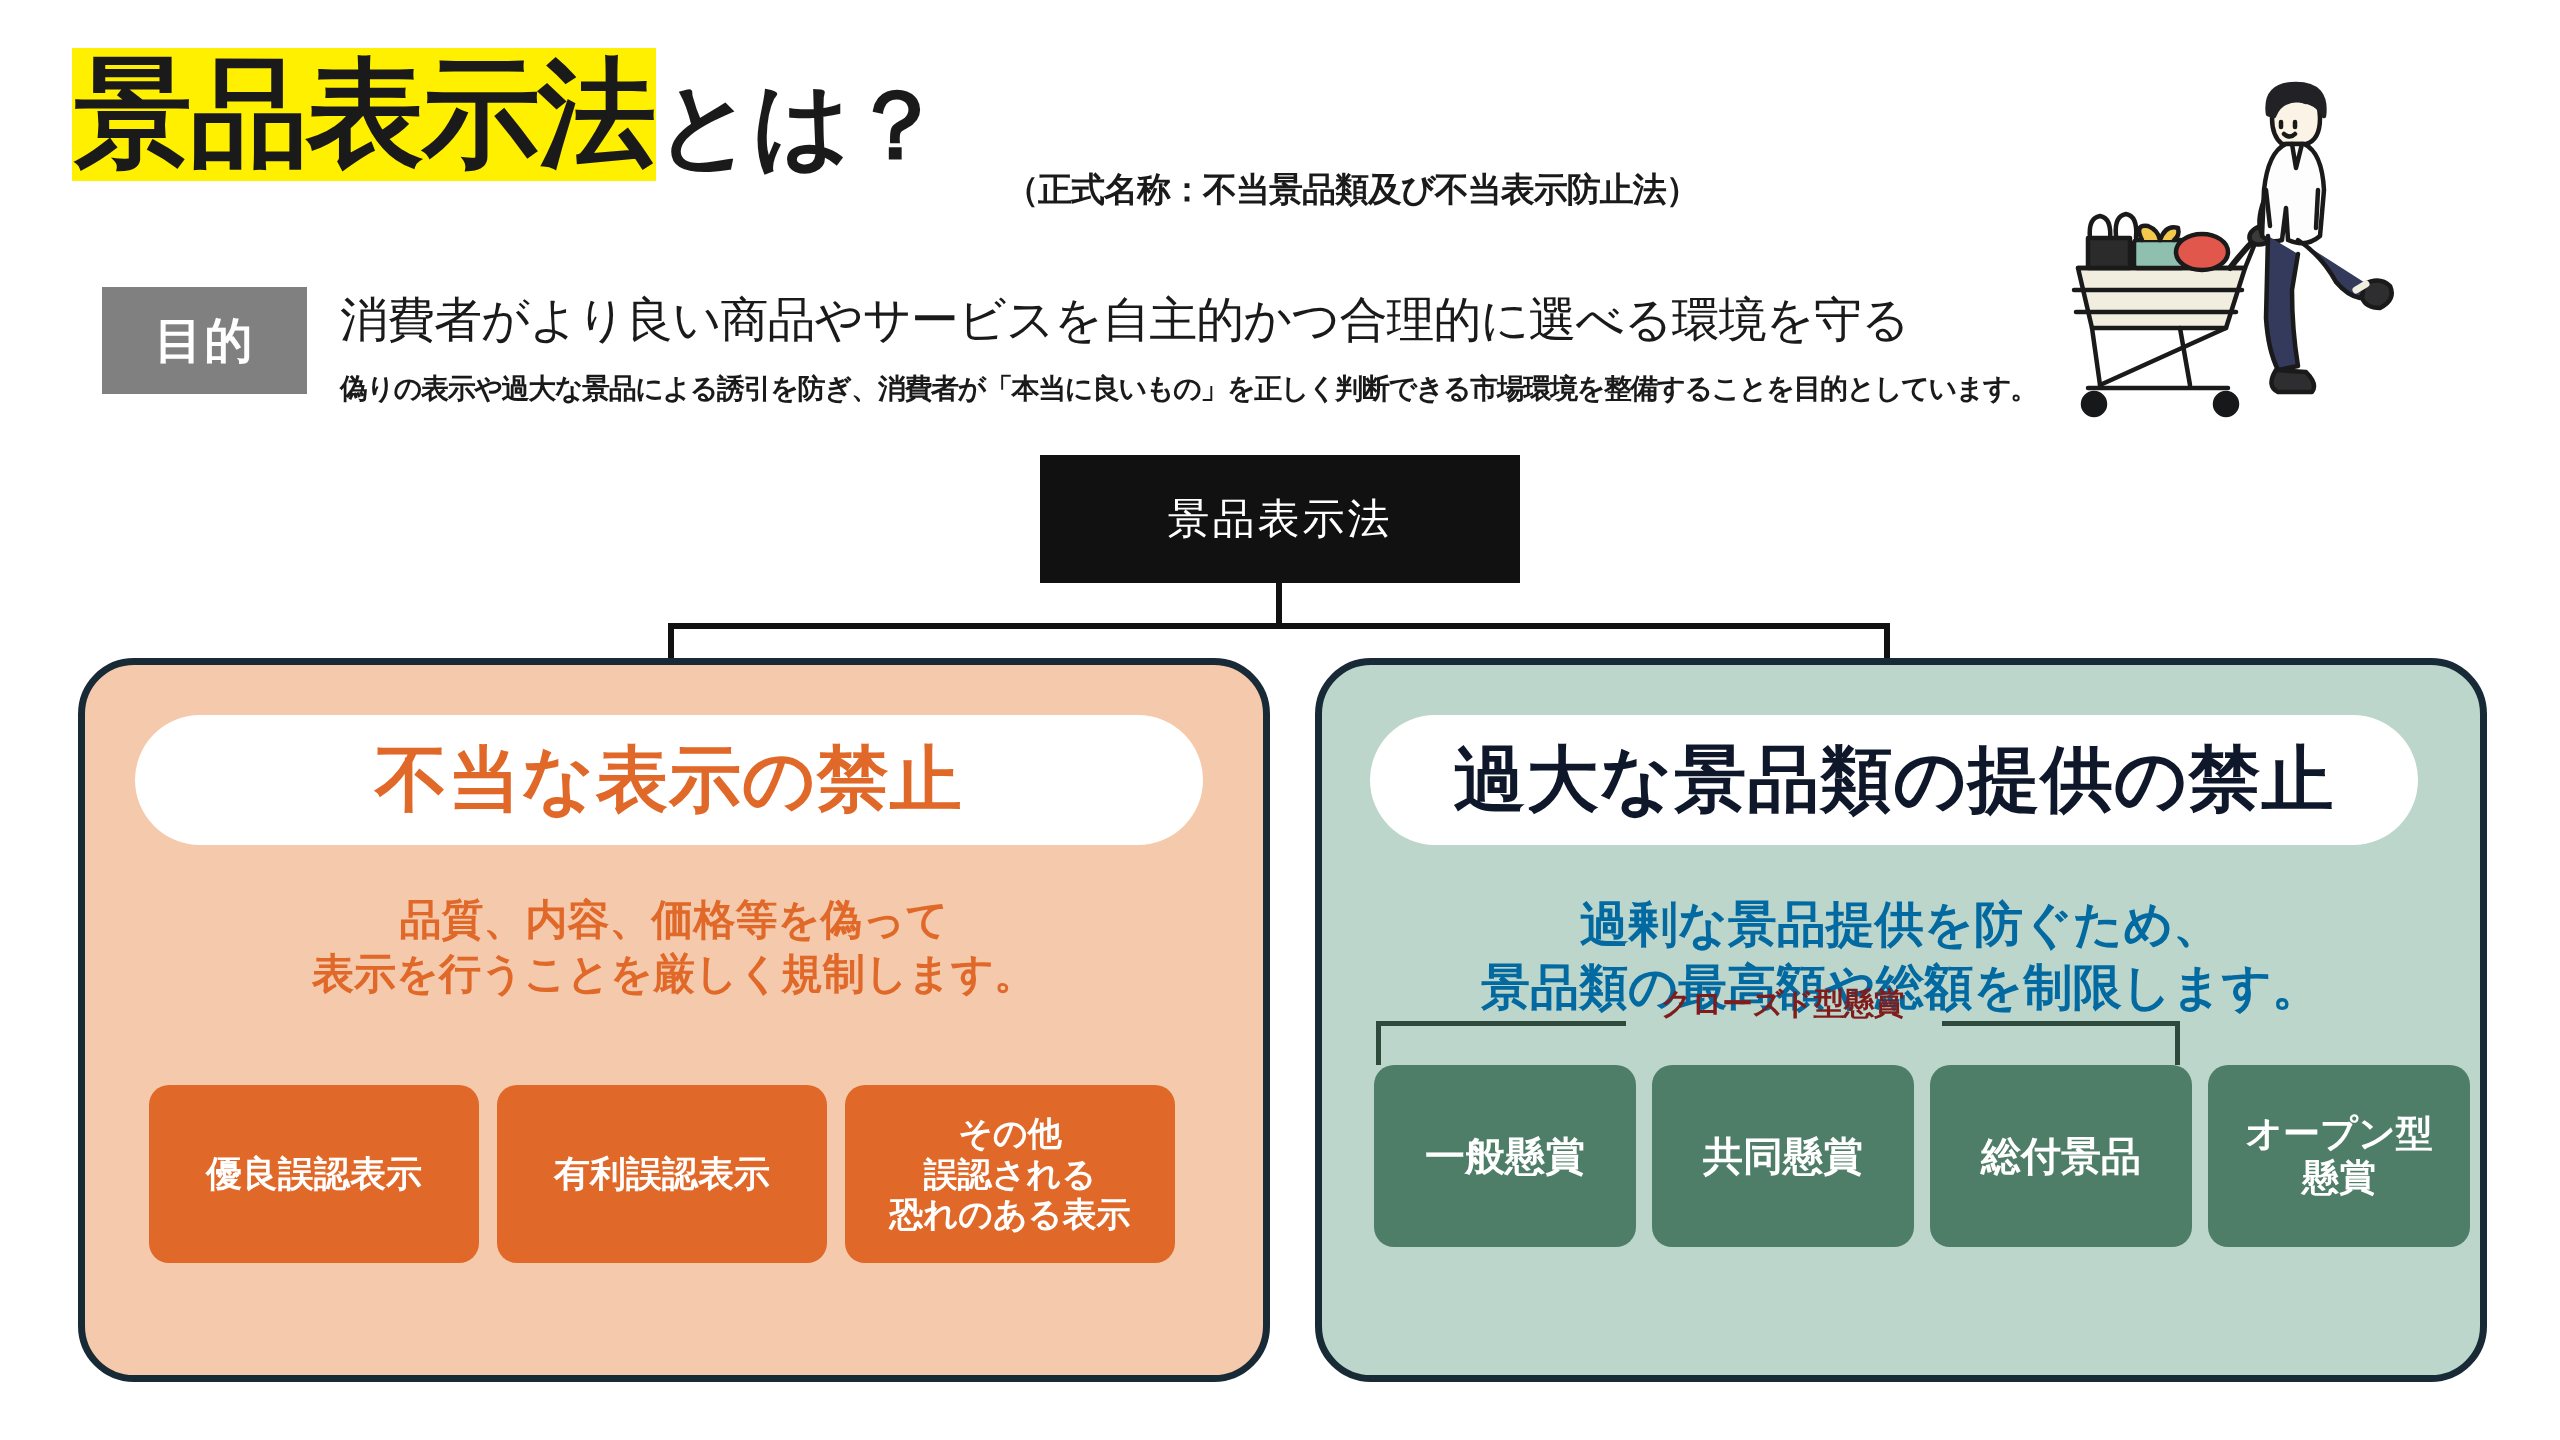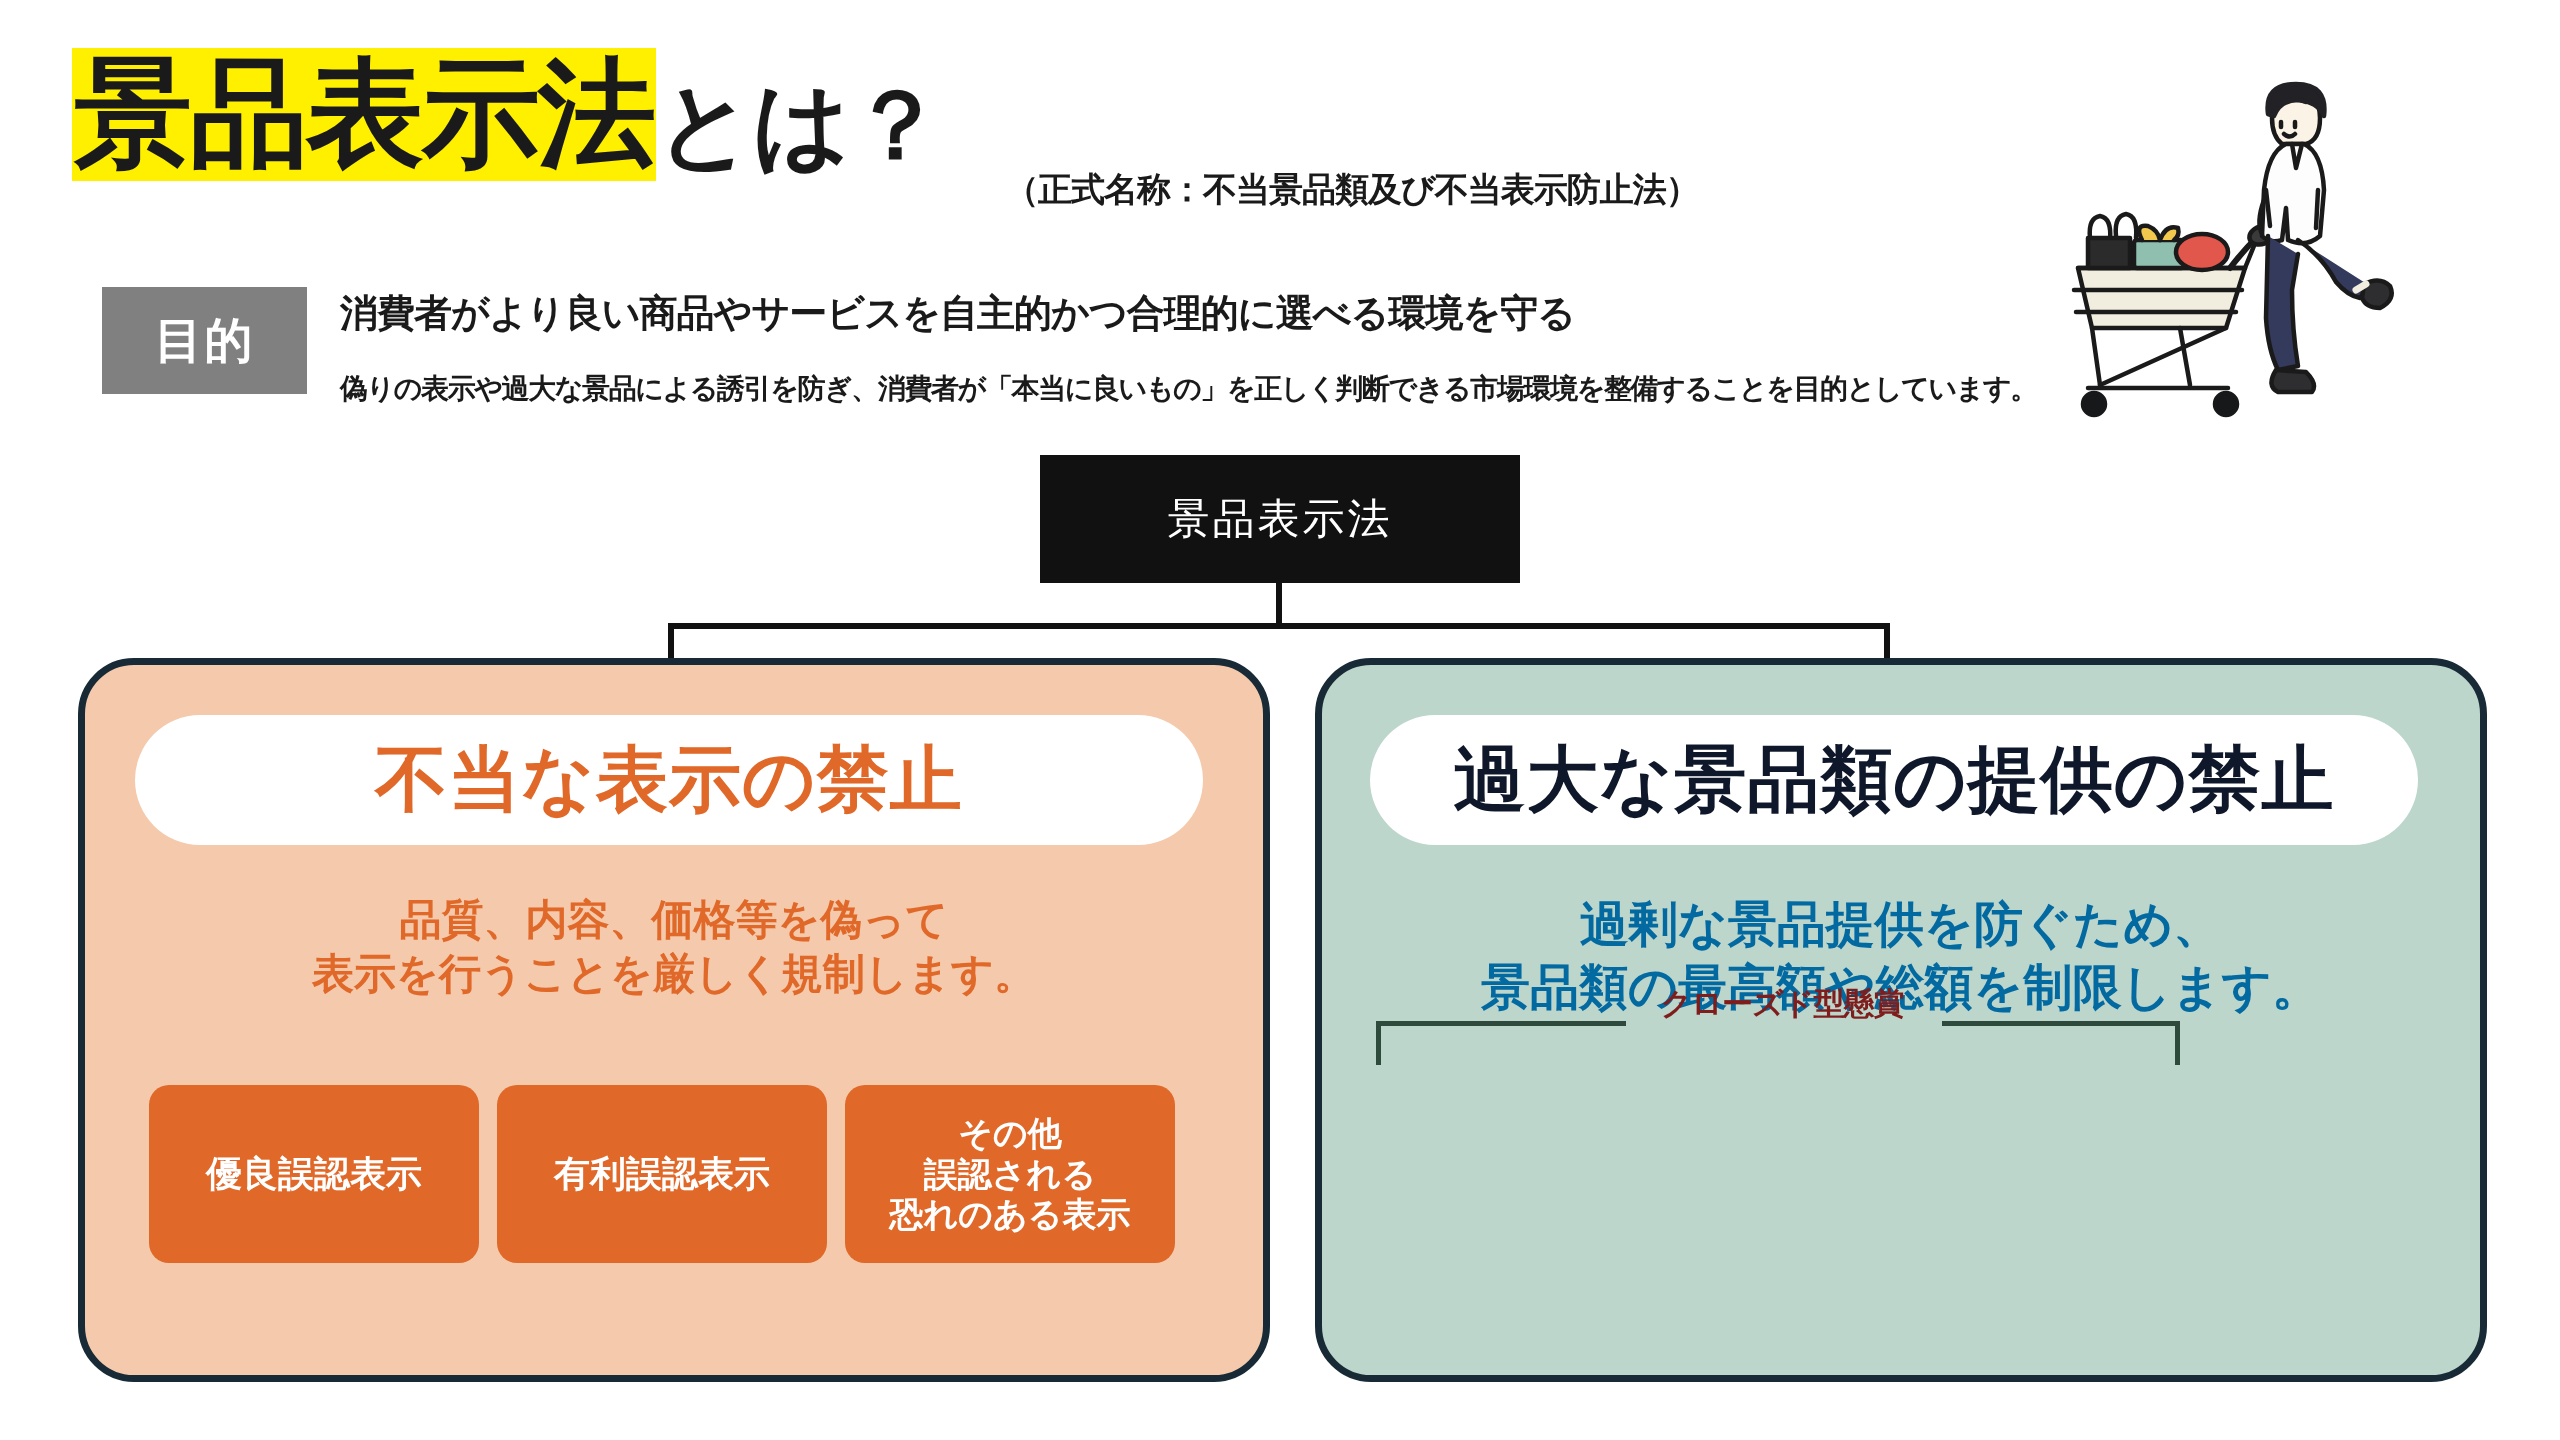--- a/index.html
+++ b/index.html
@@ -64,22 +64,22 @@
     display: flex;
     align-items: center;
     justify-content: center;
     font-size: 48px;
     font-weight: bold;
     letter-spacing: 2px;
   }
   #purpose-headline {
     position: absolute;
     left: 340px; top: 288px;
-    font-size: 38px;
-    font-weight: bold;
+    font-size: 48px;
+    font-weight: normal;
     letter-spacing: -1px;
     white-space: nowrap;
   }
   #purpose-detail {
     position: absolute;
     left: 340px; top: 370px;
     font-size: 28px;
     font-weight: bold;
     letter-spacing: -1.4px;
     white-space: nowrap;
@@ -398,13 +398,28 @@
 景品類の最高額や総額を制限します。</div>
 
   <div id="bracket-group">
     <div id="bracket-label">クローズド型懸賞</div>
     <div id="bracket-top-left"></div>
     <div id="bracket-top-right"></div>
     <div id="bracket-tick-left"></div>
     <div id="bracket-tick-right"></div>
   </div>
 
+  <div id="subrow-premium" class="subbox-row">
+    <div class="subbox green">
+      <span>一般懸賞</span>
+    </div>
+    <div class="subbox green">
+      <span>共同懸賞</span>
+    </div>
+    <div class="subbox green">
+      <span>総付景品</span>
+    </div>
+    <div class="subbox green multi">
+      <span>オープン型
+懸賞</span>
+    </div>
+  </div>
 </div>
 
 </body></html>

